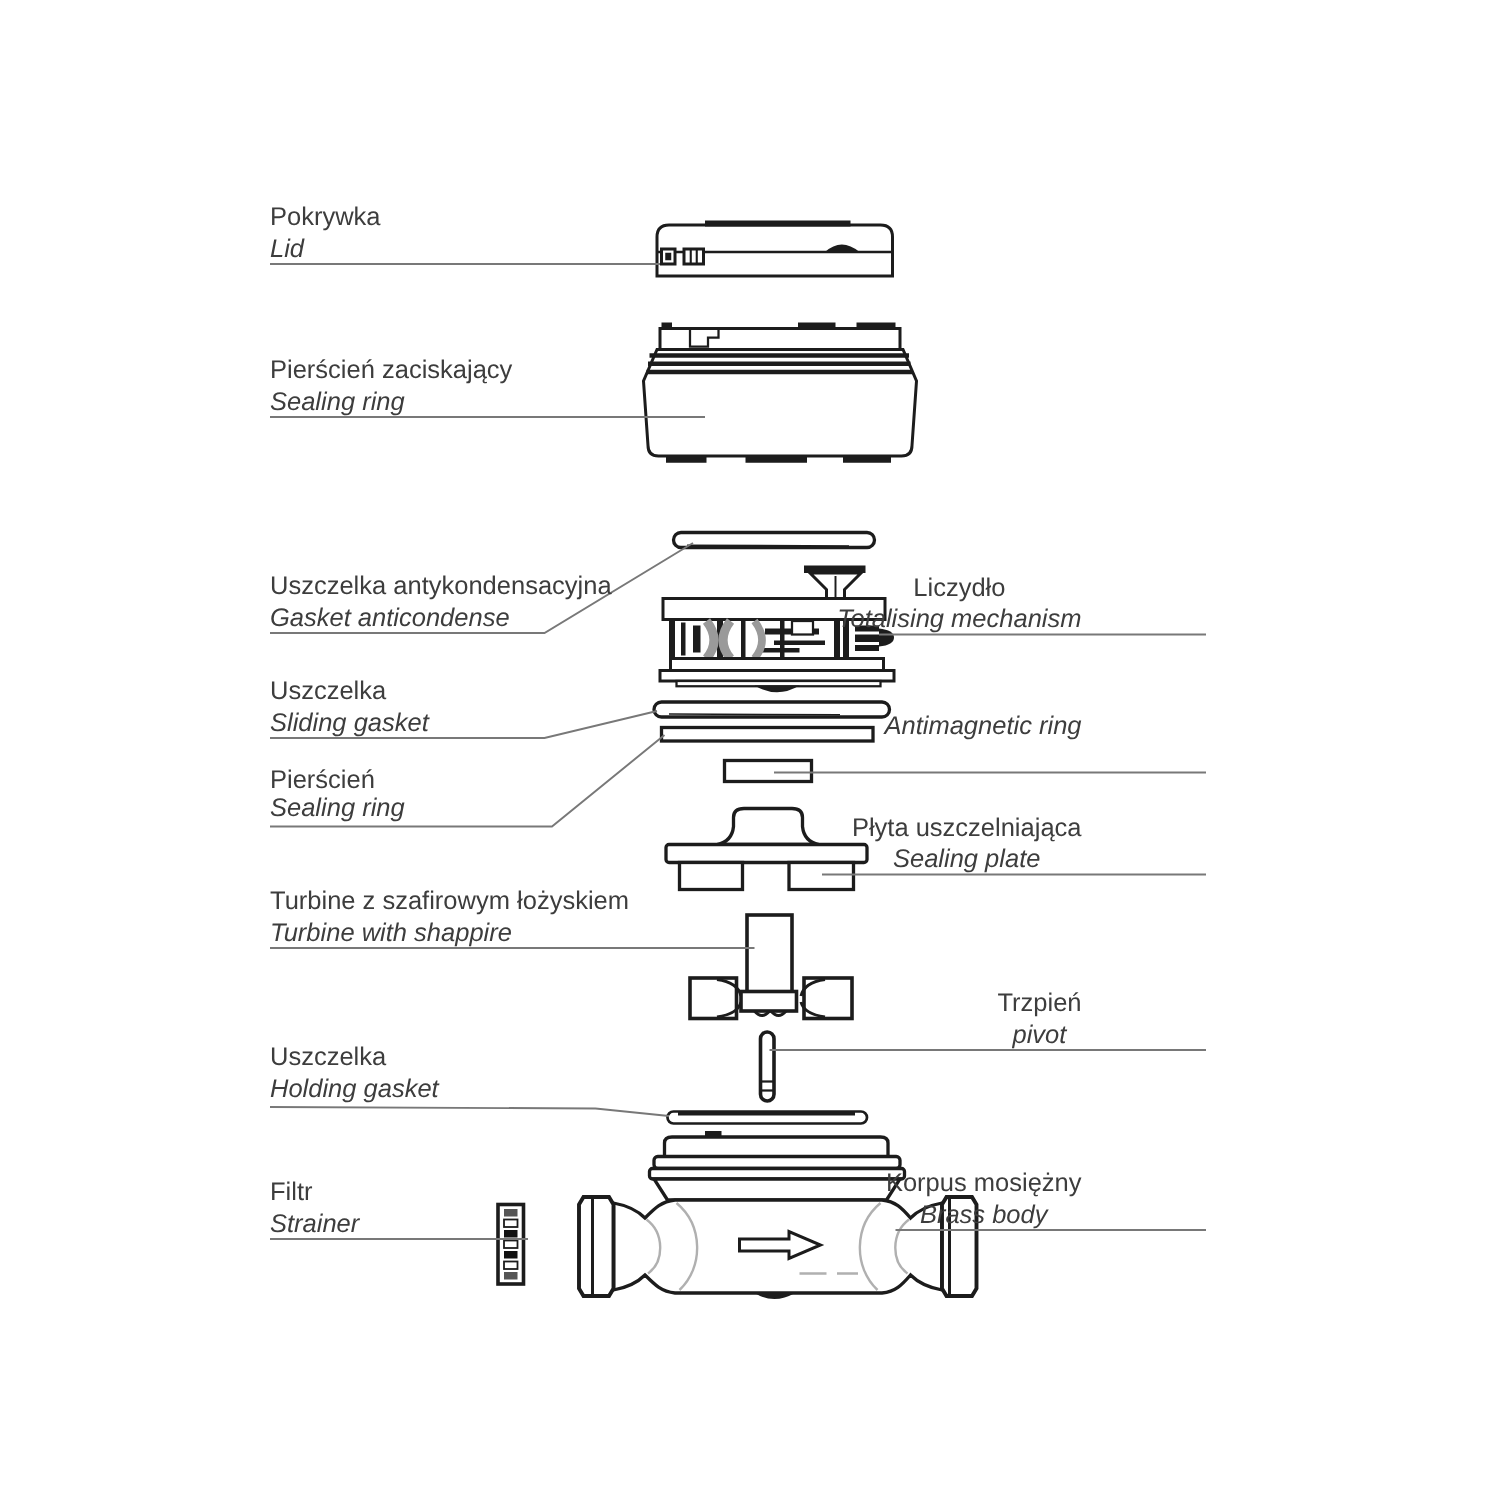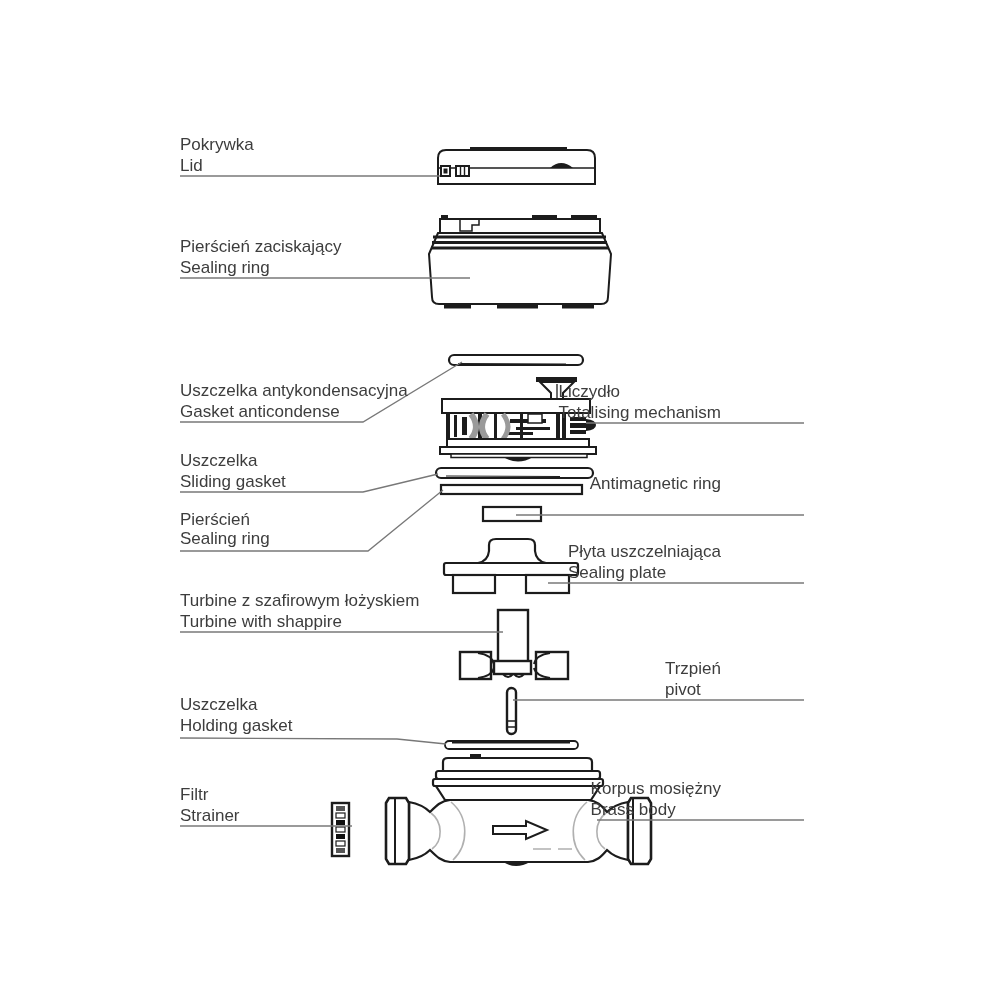--- a/index.html
+++ b/index.html
@@ -3,23 +3,23 @@
 <meta charset="utf-8">
 <style>
   html,body{margin:0;padding:0;background:#ffffff;}
   #stage{
     position:relative;width:916px;height:1000px;background:#ffffff;overflow:hidden;
     font-family:"Liberation Sans", sans-serif;
   }
   #drawing{position:absolute;left:0;top:0;}
   .label{position:absolute;color:#3d3d3d;font-size:17px;line-height:21px;white-space:nowrap;}
   .label.left{left:180px;text-align:left;}
-  .label.right{right:195px;text-align:left;}
+  .label.right{right:195px;text-align:center;}
   .label .pl{font-style:normal;}
-  .label .en{}
+  .label .en{font-style:italic;}
 </style>
 </head>
 <body>
 
 <div id="stage">
 
   <svg id="drawing" width="1000" height="1000" viewBox="0 0 1000 1000">
 
     <g fill="#fff" stroke="#1c1c1c" stroke-width="2">
       <path d="M438,184 L438,158 Q438,150 446,150 L587,150 Q595,150 595,158 L595,184 Z"></path>

